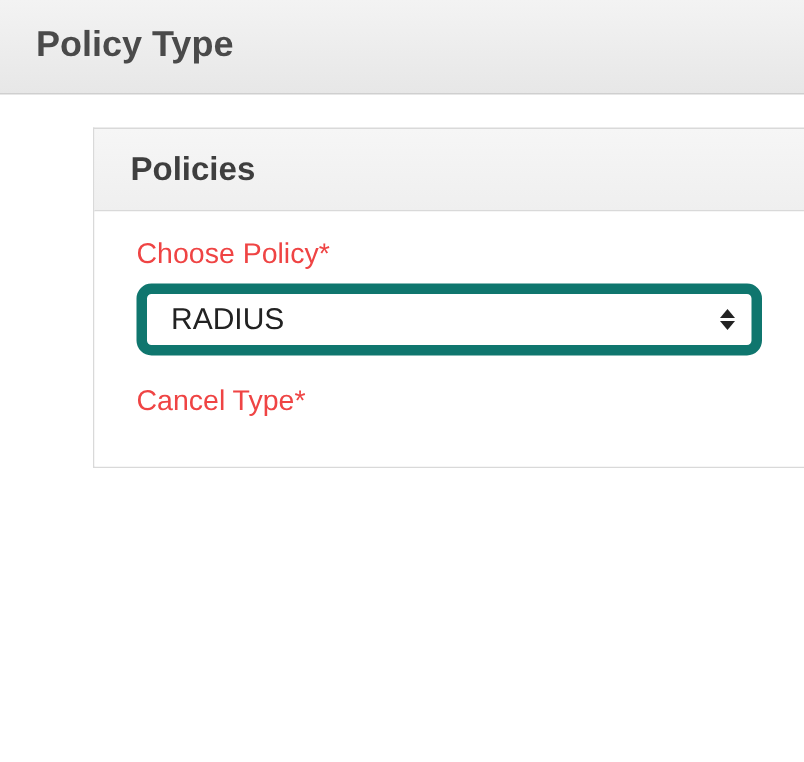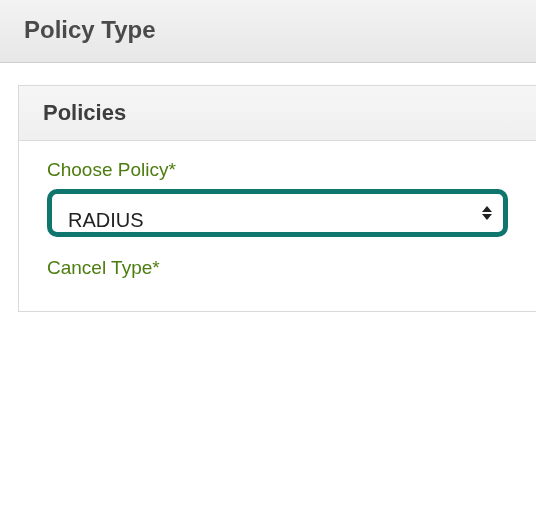--- a/index.html
+++ b/index.html
@@ -15,20 +15,21 @@
       border-bottom: 1px solid #cfcfcf;
       padding: 16px 20px 18px 24px;
     }
     .header-title {
       font-size: 24px;
       font-weight: 700;
       color: #4a4a4a;
     }
     .panel-wrap {
       padding: 22px 0 0 18px;
+      margin-left: 44px;
     }
     .panel {
       border: 1px solid #d9d9d9;
       border-right: none;
       background: #fff;
       width: 100%;
     }
     .panel-header {
       background: linear-gradient(#f6f6f6, #efefef);
       border-bottom: 1px solid #d9d9d9;
@@ -41,33 +42,33 @@
     }
     .panel-body {
       padding: 18px 28px 24px 28px;
       background: #fff;
     }
     .field {
       margin-bottom: 20px;
     }
     .field-label {
       font-size: 19px;
-      color: #4d7c0f;
+      color: #ef4444;
       display: block;
       margin-bottom: 8px;
     }
     .select-wrap {
       position: relative;
       width: 100%;
       height: 48px;
-      border: 5px solid #0f766e;
+      border: 7px solid #0f766e;
       border-radius: 10px;
       background: #fff;
       display: flex;
-      align-items: flex-end;
+      align-items: center;
       padding: 0 40px 0 16px;
       cursor: pointer;
     }
     .select-value {
       font-size: 20px;
       color: #222;
     }
     .select-arrows {
       position: absolute;
       right: 10px;

